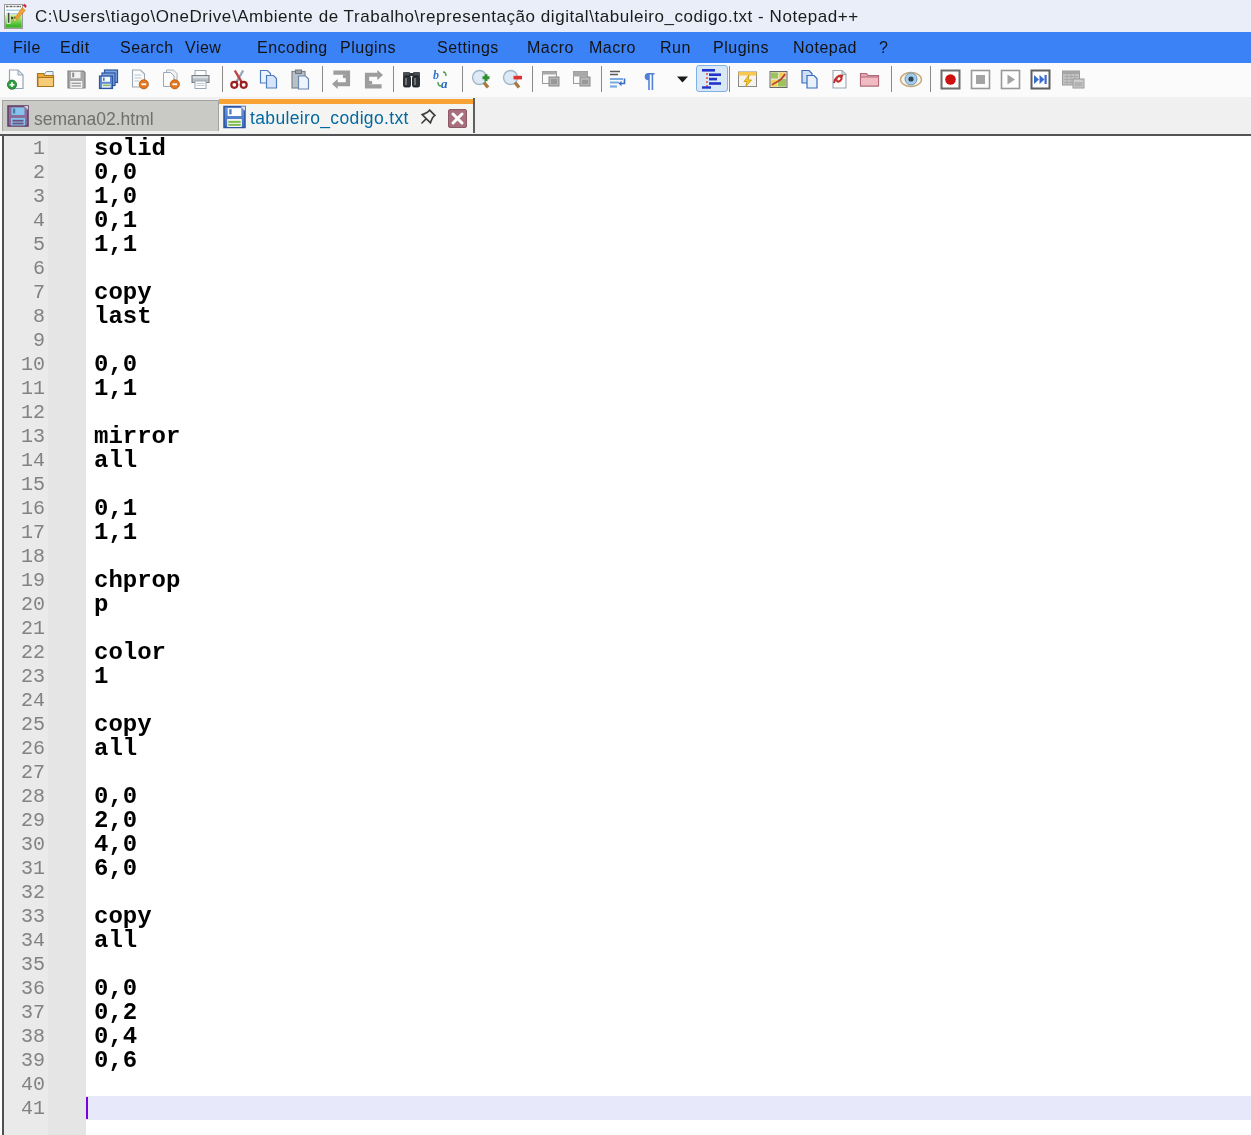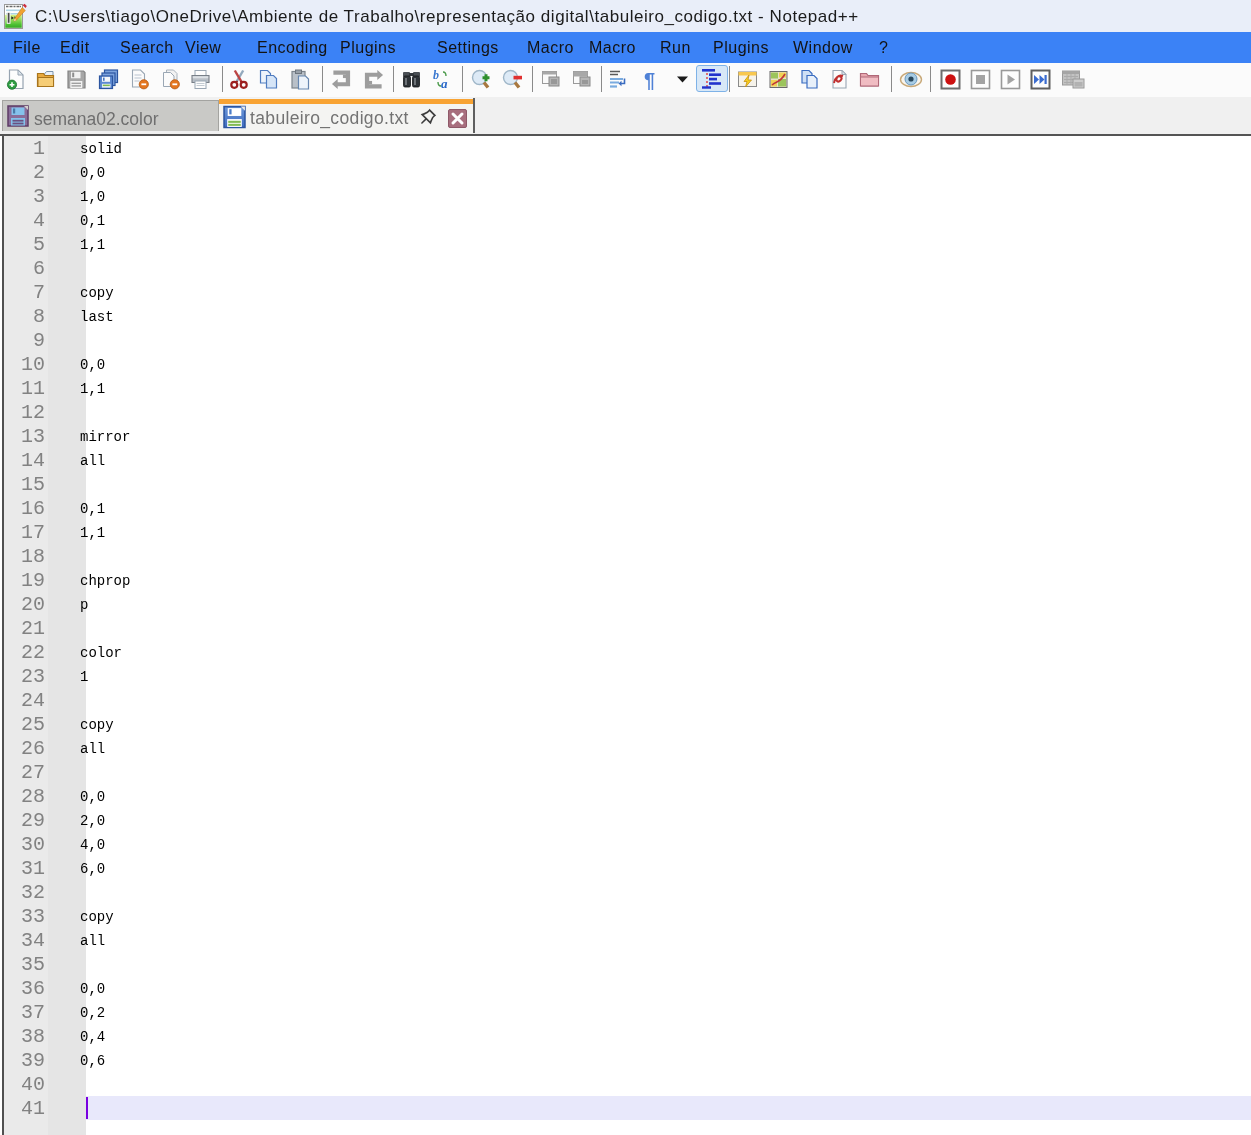--- a/index.html
+++ b/index.html
@@ -17,29 +17,29 @@
   #toolbar{left:0;top:63px;width:1251px;height:34px;background:#fbfbfb;}
   .ti{position:absolute;top:6px;width:21px;height:21px;}
   .tsep{position:absolute;top:3px;width:1px;height:26px;background:#8a8a8a;}
   
   #tabbar{left:0;top:97px;width:1251px;height:37px;background:#f0f0f0;}
   #tabline{left:0;top:134px;width:1251px;height:2px;background:#545454;}
   #tab1{left:2px;top:3px;width:215px;height:30px;background:#c9c9c6;border:1px solid #a3a3a0;border-bottom:none;}
   #tab1 .txt{position:absolute;left:31px;top:7.5px;line-height:20px;font-size:17.5px;letter-spacing:0;color:#6f6f6f;}
   #tab2{left:219px;top:1px;width:254px;height:35px;background:#f4f4f2;border-right:2px solid #5f5f5f;}
   #tab2 .orange{position:absolute;left:0;top:1px;width:100%;height:5px;background:#f8a333;}
-  #tab2 .txt{position:absolute;left:31px;top:9.5px;line-height:20px;font-size:17.5px;letter-spacing:0.35px;color:#737373;}
+  #tab2 .txt{position:absolute;left:31px;top:9.5px;line-height:20px;font-size:17.5px;letter-spacing:0.35px;color:#0369a1;}
   
   #editor{left:0;top:136px;width:1251px;height:999px;background:#fff;}
   #edgeL{left:2px;top:136px;width:2px;height:999px;background:#505050;}
   #margin1{left:4px;top:136px;width:44px;height:999px;background:#eaeaea;}
   #margin2{left:48px;top:136px;width:38px;height:999px;background:#e5e5e5;}
   #linenums{left:0px;top:137px;width:45px;text-align:right;
             font-family:"Liberation Mono",monospace;font-size:20px;line-height:24px;color:#828282;}
-  #code{left:80px;top:137px;font-family:"Liberation Mono",monospace;font-size:14px;line-height:24px;color:#000;}
+  #code{left:94px;top:137px;font-family:"Liberation Mono",monospace;font-size:24px;line-height:24px;color:#000;font-weight:bold;}
   pre{margin:0;font-family:inherit;}
   #curline{left:86px;top:1096px;width:1165px;height:24px;background:#e8e8fb;}
   #caret{left:86px;top:1097px;width:2px;height:22px;background:#7a00e0;}
 </style>
 </head>
 <body>
   <div class="abs" id="titlebar">
     <svg class="abs" style="left:3px;top:3px" width="24" height="27" viewBox="0 0 24 27">
       <rect x="1.5" y="1.5" width="18" height="24" fill="#ffffff" stroke="#9a9a9a" stroke-width="1"></rect>
       <path d="M3 3.5 h2.5 M6.5 3.5 h3 M10.5 3.5 h2 M13.5 3.5 h2.5 M16.5 3.5 h1.5" stroke="#6a6a6a" stroke-width="1.6"></path>
@@ -66,21 +66,21 @@
     <span class="mi" style="left:60px">Edit</span>
     <span class="mi" style="left:120px">Search</span>
     <span class="mi" style="left:185px">View</span>
     <span class="mi" style="left:257px">Encoding</span>
     <span class="mi" style="left:340px">Plugins</span>
     <span class="mi" style="left:437px">Settings</span>
     <span class="mi" style="left:527px">Macro</span>
     <span class="mi" style="left:589px">Macro</span>
     <span class="mi" style="left:660px">Run</span>
     <span class="mi" style="left:713px">Plugins</span>
-    <span class="mi" style="left:793px">Window</span>
+    <span class="mi" style="left:793px">Notepad</span>
     <span class="mi" style="left:879px">?</span>
   </div>
 
   <div class="abs" id="toolbar">
 
     <svg class="ti" style="left:6px" viewBox="0 0 21 21">
       <path d="M3.5 1 h8.5 l5 5 V19.5 H3.5 Z" fill="#fdfdfd" stroke="#97a4b1" stroke-width="1.2"></path>
       <path d="M12 1 l5 5 H12 Z" fill="#dde5ec" stroke="#97a4b1" stroke-width="1"></path>
       <circle cx="6" cy="15.7" r="4.6" fill="#2d9e41" stroke="#1d7030" stroke-width="0.8"></circle>
       <path d="M3.6 15.7 h4.8 M6 13.3 v4.8" stroke="#fff" stroke-width="1.6"></path>
@@ -314,21 +314,21 @@
     <div class="abs" id="tab1">
       <svg class="abs" style="left:4px;top:4px" width="22" height="22" viewBox="0 0 22 22">
         <rect x="1" y="1" width="20" height="20" fill="#8a6d99" stroke="#5d3b66" stroke-width="1.5"></rect>
         <rect x="4.5" y="2.5" width="13" height="7.5" fill="#85c2ec"></rect>
         <rect x="6" y="3.5" width="2.2" height="5" fill="#4a7ba8"></rect>
         <rect x="4" y="13" width="14" height="7.5" fill="#85c2ec"></rect>
         <rect x="5.5" y="14.8" width="11" height="1.8" fill="#6b5080"></rect>
         <rect x="5.5" y="17.6" width="11" height="1.8" fill="#6b5080"></rect>
         <path d="M17 1 L21 5 L21 1 Z" fill="#d4d0ce"></path>
       </svg>
-      <span class="txt">semana02.color</span>
+      <span class="txt">semana02.html</span>
     </div>
     <div class="abs" id="tab2">
       <div class="orange"></div>
       <svg class="abs" style="left:4px;top:7px" width="23" height="24" viewBox="0 0 22 22">
         <linearGradient id="fl" x1="0" y1="0" x2="0" y2="1">
           <stop offset="0" stop-color="#6a95d8"></stop>
           <stop offset="1" stop-color="#3e6cc0"></stop>
         </linearGradient>
         <rect x="1" y="1" width="20" height="20" fill="url(#fl)" stroke="#2c55a0" stroke-width="1.5"></rect>
         <rect x="4.5" y="2.5" width="13" height="7.5" fill="#ffffff"></rect>

